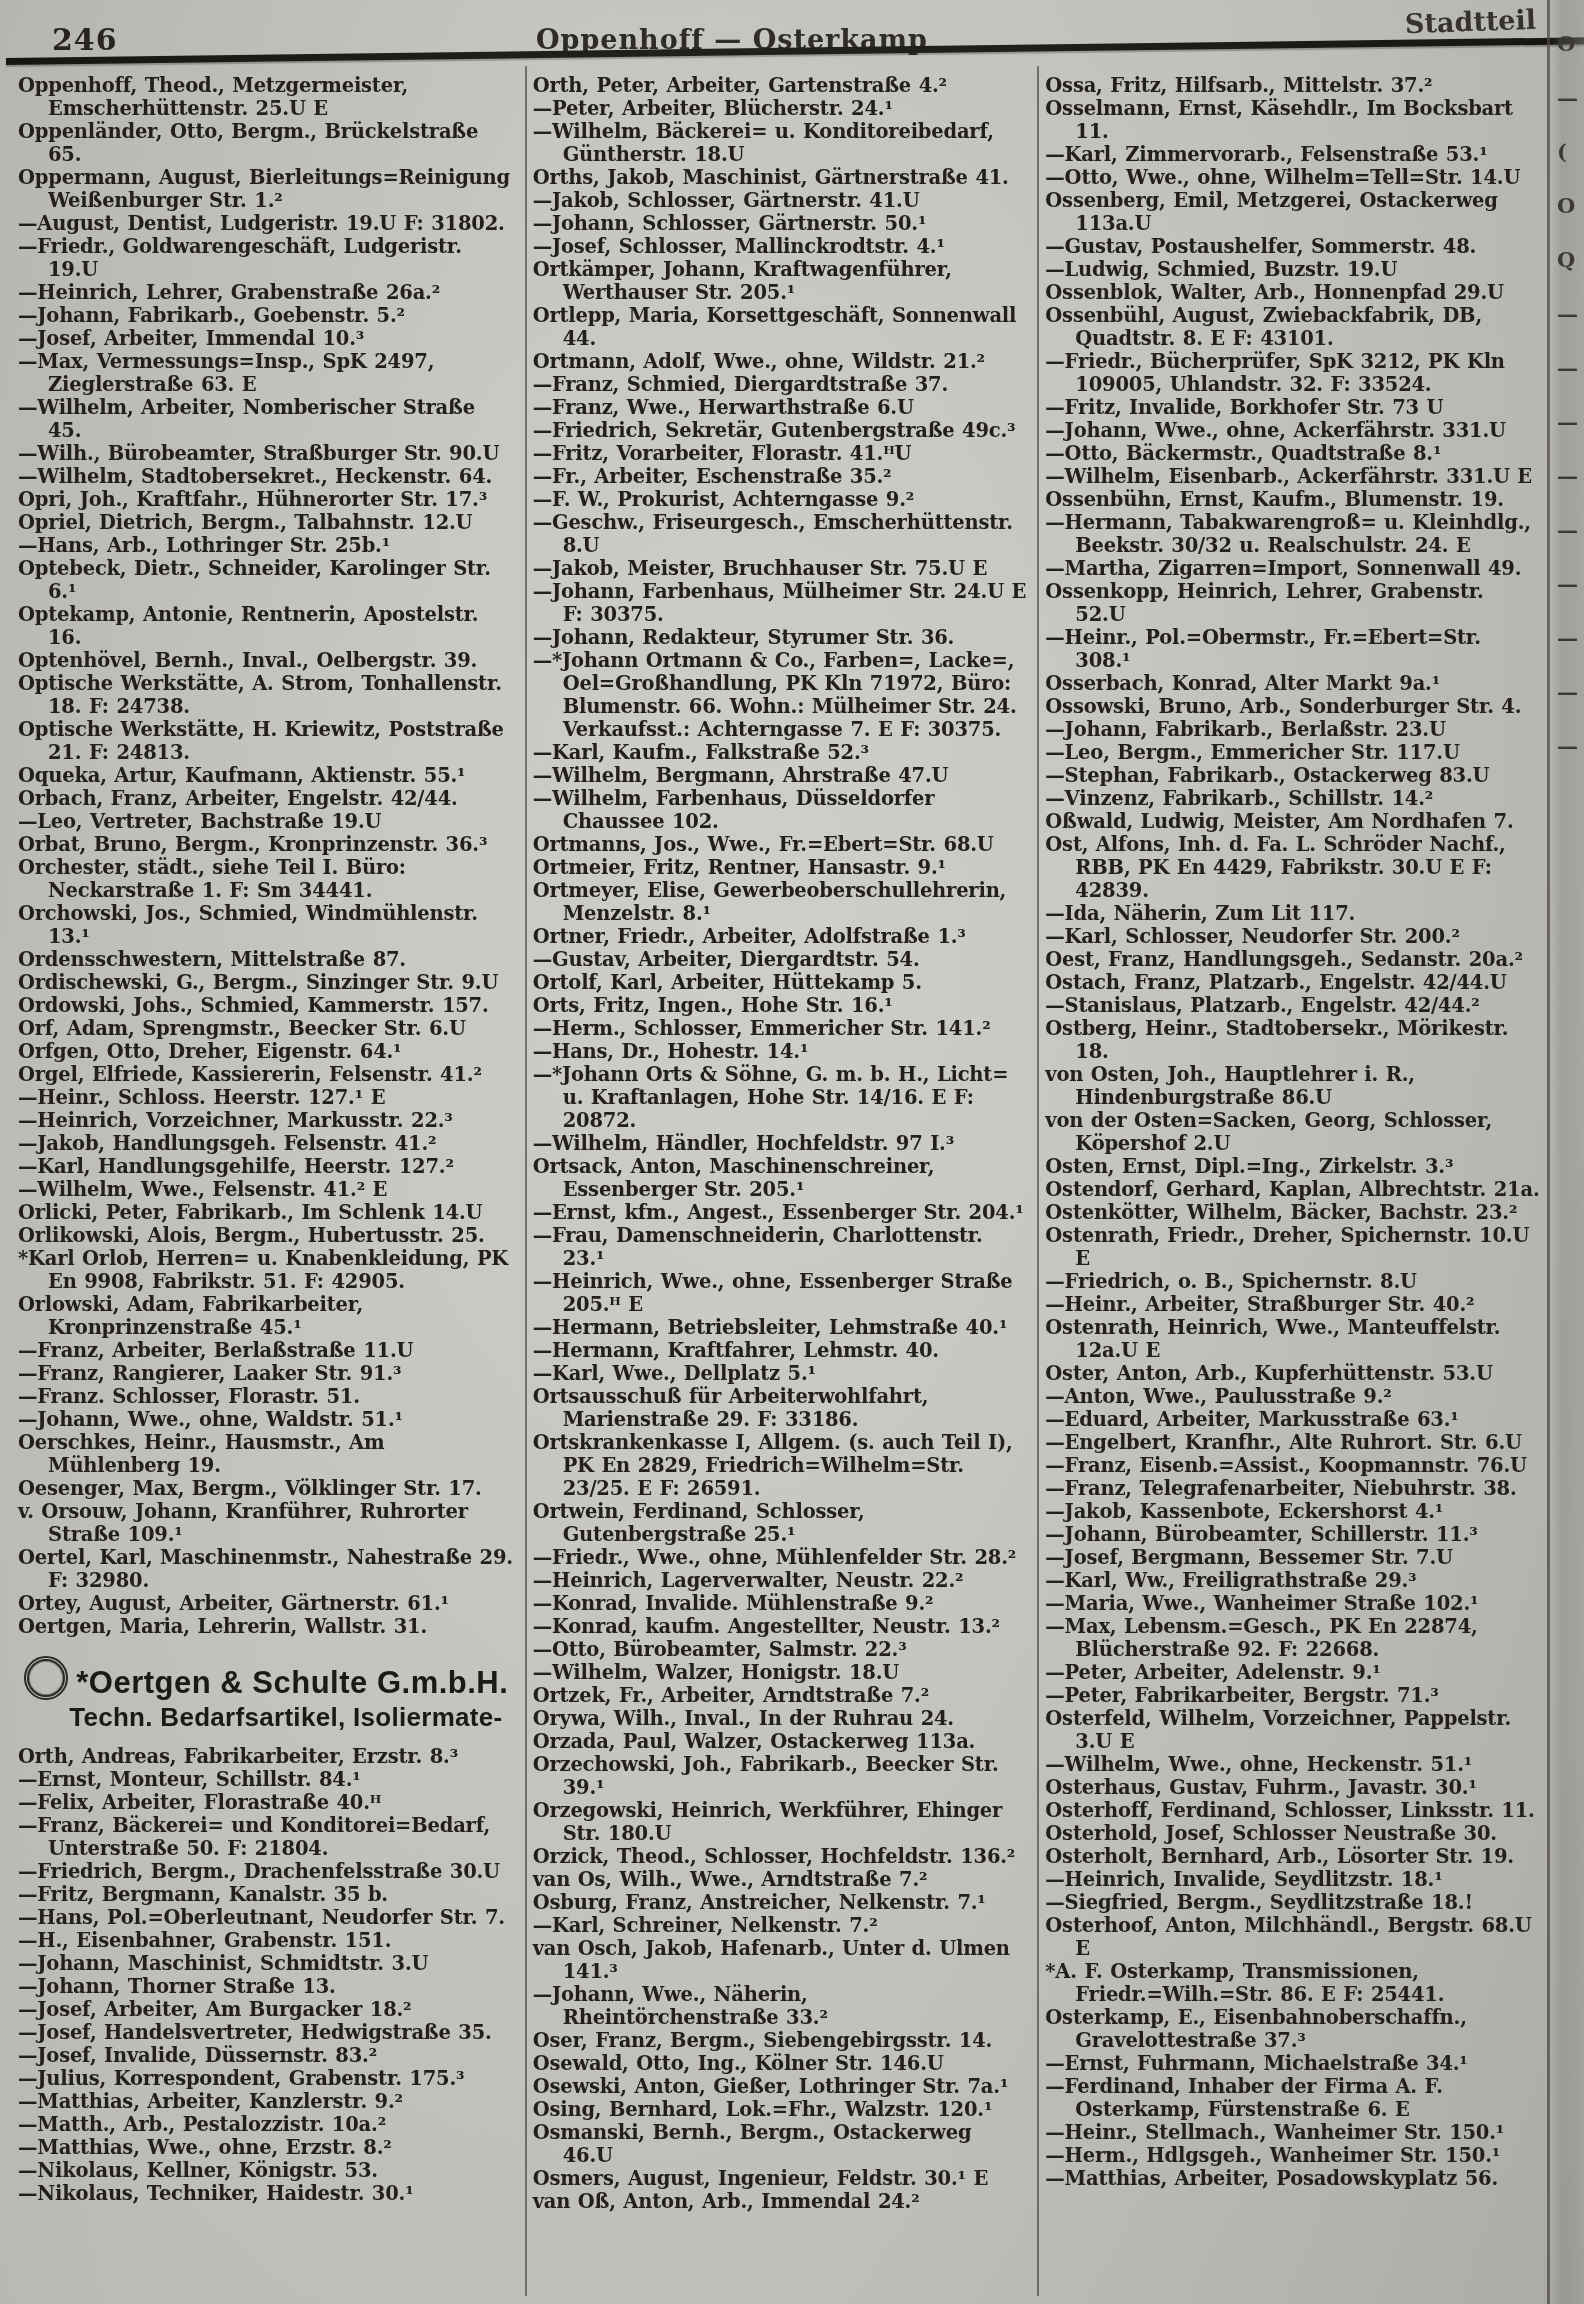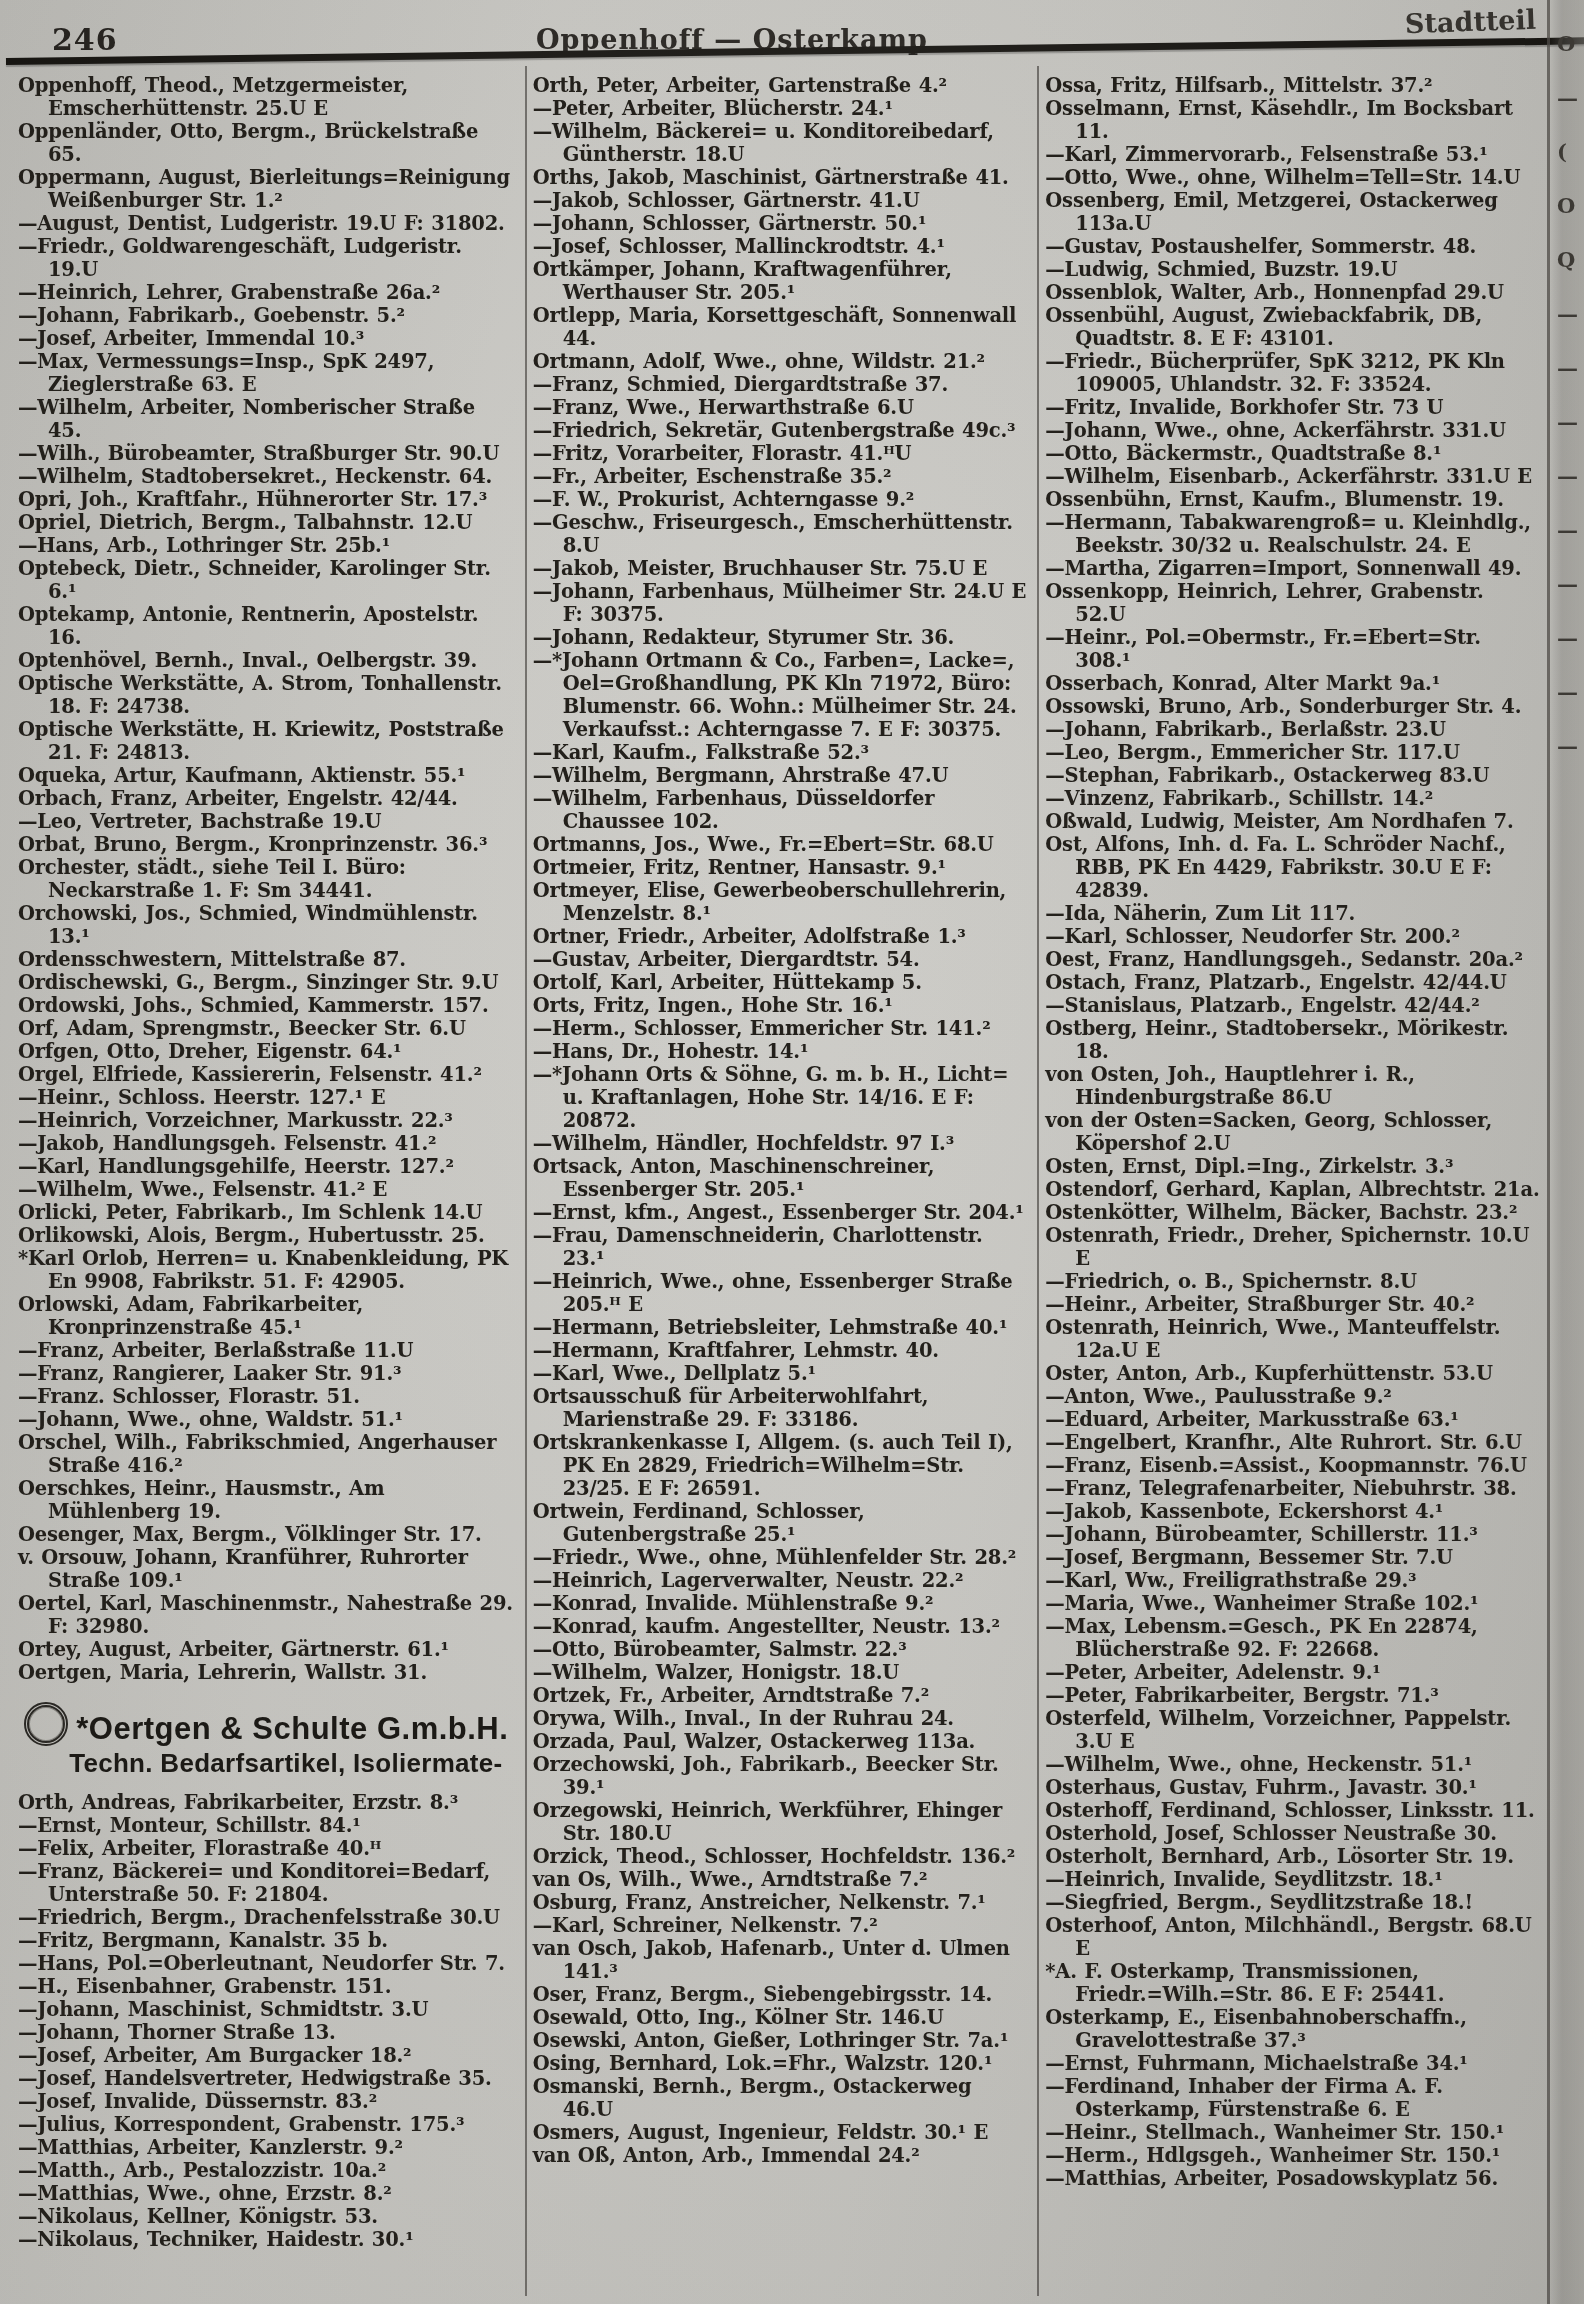--- a/index.html
+++ b/index.html
@@ -83,21 +83,20 @@
           <div class="entry">—Karl, Handlungsgehilfe, Heerstr. 127.²</div>
           <div class="entry">—Wilhelm, Wwe., Felsenstr. 41.² E</div>
           <div class="entry">Orlicki, Peter, Fabrikarb., Im Schlenk 14.U</div>
           <div class="entry">Orlikowski, Alois, Bergm., Hubertusstr. 25.</div>
           <div class="entry">*Karl Orlob, Herren= u. Knabenkleidung, PK En 9908, Fabrikstr. 51. F: 42905.</div>
           <div class="entry">Orlowski, Adam, Fabrikarbeiter, Kronprinzenstraße 45.¹</div>
           <div class="entry">—Franz, Arbeiter, Berlaßstraße 11.U</div>
           <div class="entry">—Franz, Rangierer, Laaker Str. 91.³</div>
           <div class="entry">—Franz. Schlosser, Florastr. 51.</div>
           <div class="entry">—Johann, Wwe., ohne, Waldstr. 51.¹</div>
-          <div class="entry">Orschel, Wilh., Fabrikschmied, Angerhauser Straße 416.²</div>
           <div class="entry">Oerschkes, Heinr., Hausmstr., Am Mühlenberg 19.</div>
           <div class="entry">Oesenger, Max, Bergm., Völklinger Str. 17.</div>
           <div class="entry">v. Orsouw, Johann, Kranführer, Ruhrorter Straße 109.¹</div>
           <div class="entry">Oertel, Karl, Maschinenmstr., Nahestraße 29. F: 32980.</div>
           <div class="entry">Ortey, August, Arbeiter, Gärtnerstr. 61.¹</div>
           <div class="entry">Oertgen, Maria, Lehrerin, Wallstr. 31.</div>
         </div>
       <div class="ad">
         <div class="ad-line1">
           <span class="wreath"></span><span>*Oertgen &amp; Schulte G.m.b.H.</span>
@@ -182,20 +181,21 @@
           <div class="entry">Ortzek, Fr., Arbeiter, Arndtstraße 7.²</div>
           <div class="entry">Orywa, Wilh., Inval., In der Ruhrau 24.</div>
           <div class="entry">Orzada, Paul, Walzer, Ostackerweg 113a.</div>
           <div class="entry">Orzechowski, Joh., Fabrikarb., Beecker Str. 39.¹</div>
           <div class="entry">Orzegowski, Heinrich, Werkführer, Ehinger Str. 180.U</div>
           <div class="entry">Orzick, Theod., Schlosser, Hochfeldstr. 136.²</div>
           <div class="entry">van Os, Wilh., Wwe., Arndtstraße 7.²</div>
           <div class="entry">Osburg, Franz, Anstreicher, Nelkenstr. 7.¹</div>
           <div class="entry">—Karl, Schreiner, Nelkenstr. 7.²</div>
           <div class="entry">van Osch, Jakob, Hafenarb., Unter d. Ulmen 141.³</div>
+          <div class="entry">—Johann, Wwe., Näherin, Rheintörchenstraße 33.²</div>
           <div class="entry">Oser, Franz, Bergm., Siebengebirgsstr. 14.</div>
           <div class="entry">Osewald, Otto, Ing., Kölner Str. 146.U</div>
           <div class="entry">Osewski, Anton, Gießer, Lothringer Str. 7a.¹</div>
           <div class="entry">Osing, Bernhard, Lok.=Fhr., Walzstr. 120.¹</div>
           <div class="entry">Osmanski, Bernh., Bergm., Ostackerweg 46.U</div>
           <div class="entry">Osmers, August, Ingenieur, Feldstr. 30.¹ E</div>
           <div class="entry">van Oß, Anton, Arb., Immendal 24.²</div>
         </div>
     </div>
     <div class="col">

